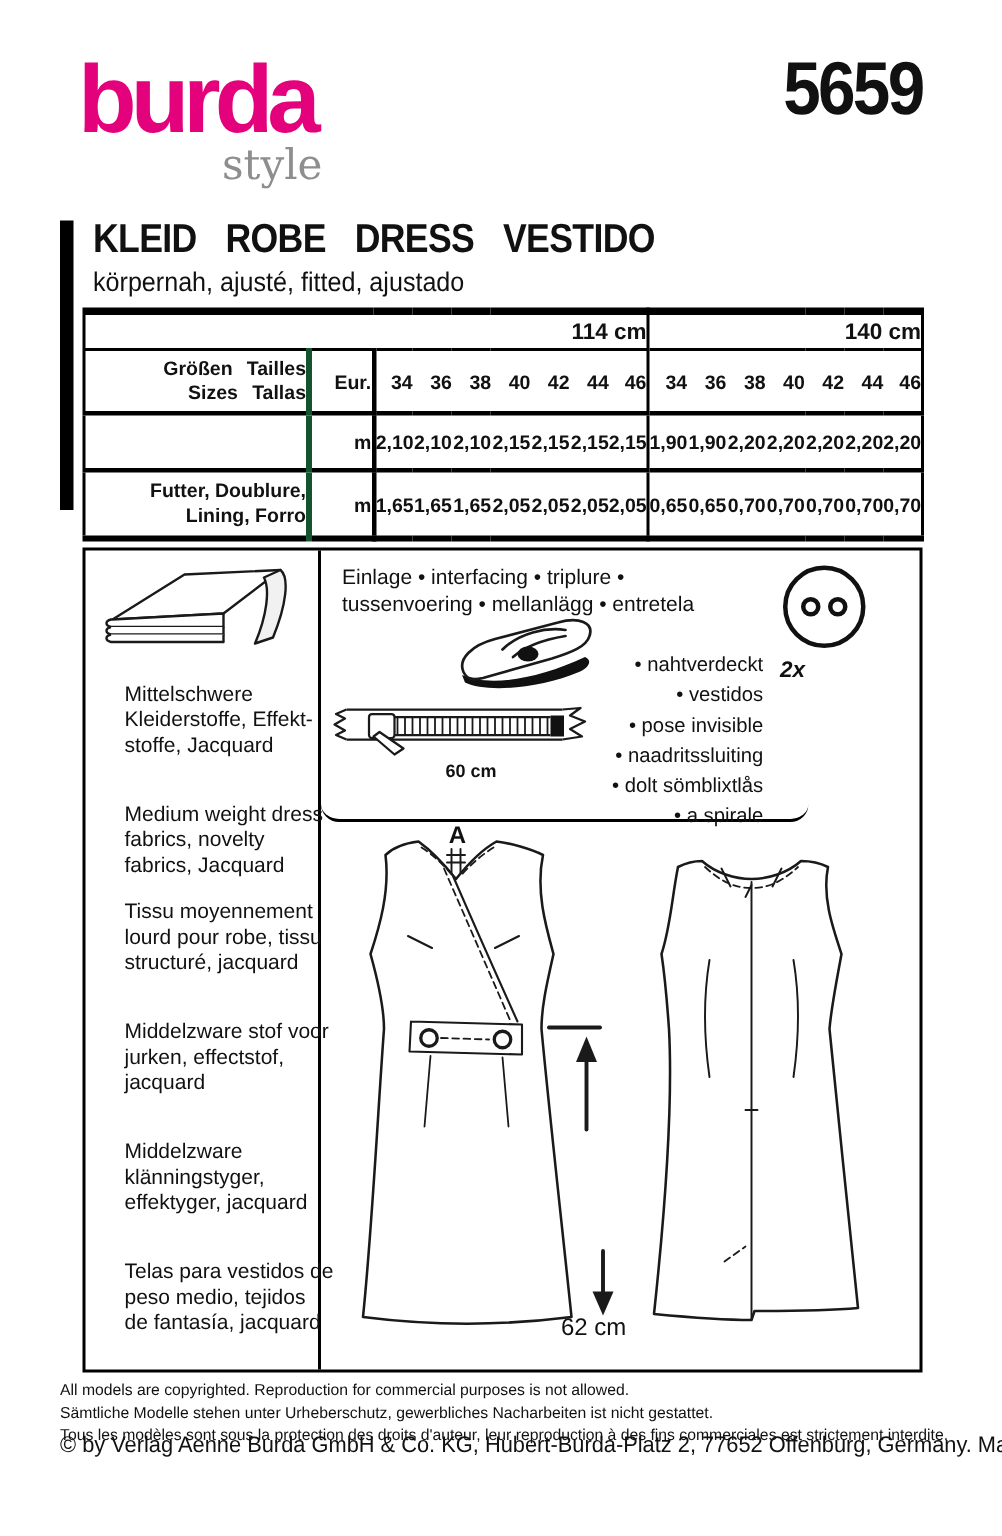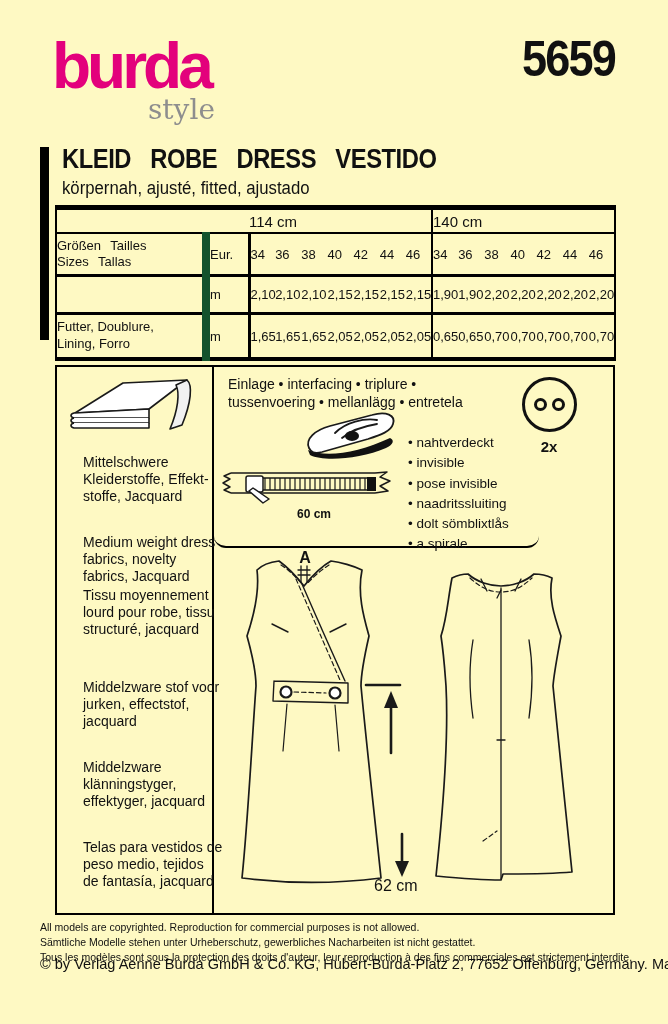--- a/index.html
+++ b/index.html
@@ -1,16 +1,16 @@
 <!DOCTYPE html>
 <html><head>
 <meta charset="utf-8">
 <style>
   html,body{margin:0;padding:0;background:#e8e8e8;}
-  .page{position:relative;width:668px;height:1024px;background:#fef9c3;margin:0 auto;
+  .page{position:relative;width:668px;height:1024px;background:#ffffff;margin:0 auto;
         font-family:"Liberation Sans",sans-serif;color:#111;overflow:hidden;}
 
   
   .brand{position:absolute;left:50px;top:34px;width:240px;height:110px;}
   .brand-main{position:absolute;left:2px;top:0;font-size:64px;font-weight:bold;
               letter-spacing:-4px;color:#e3017c;line-height:1;}
   .brand-sub{position:absolute;left:98px;top:62px;font-family:"DejaVu Serif",serif;
              font-size:28px;color:#8e8e8e;line-height:1;}
   .pattern-number{position:absolute;left:480px;top:34px;width:135px;text-align:right;
                   font-size:50px;font-weight:bold;letter-spacing:-2px;line-height:1;
@@ -20,52 +20,52 @@
   .title-bar{position:absolute;left:40px;top:147px;width:9px;height:193px;background:#000;}
   .garment-title{position:absolute;left:62px;top:144px;font-size:27px;font-weight:bold;
                  word-spacing:0.55em;letter-spacing:-0.5px;white-space:nowrap;
                  transform:scaleX(0.88);transform-origin:left;}
   .garment-subtitle{position:absolute;left:62px;top:178px;font-size:18px;white-space:nowrap;
                  transform:scaleX(0.93);transform-origin:left;}
 
   
   table.yardage{position:absolute;left:55px;top:205px;width:561px;border-collapse:collapse;
                 table-layout:fixed;border:2px solid #000;border-top-width:5px;border-bottom-width:4px;}
-  table.yardage td{padding:0;text-align:left;vertical-align:middle;font-weight:normal;
+  table.yardage td{padding:0;text-align:right;vertical-align:middle;font-weight:bold;
                    font-size:13px;white-space:nowrap;}
   col.c-label{width:150px;} col.c-eur{width:43px;}
   tr.r1 td{height:22px;border-bottom:2px solid #000;font-size:15px;}
   tr.r2 td{height:40px;border-bottom:3px solid #000;}
   tr.r3 td{height:35px;border-bottom:3px solid #000;}
   tr.r4 td{height:42px;}
   td.lbl{text-align:left;padding-left:7px;font-size:13.5px;line-height:1.25;word-spacing:0.45em;}
   td.lbl2{text-align:left;padding-left:7px;font-size:11px;line-height:1.3;}
-  td.eur,td.unit{border-left:8px solid #14532d;border-right:3px solid #000;font-size:14px;}
+  td.eur,td.unit{border-left:4px solid #14532d;border-right:3px solid #000;font-size:14px;}
   td.unit{font-size:15px;}
   td.grp2,td.grpstart{border-left:2.5px solid #000;}
 
   
   .main-box{position:absolute;left:55px;top:365px;width:560px;height:550px;
             border:2px solid #000;box-sizing:border-box;}
   .fabric-col{position:absolute;left:0;top:0;width:157px;height:100%;
               border-right:2px solid #000;box-sizing:border-box;}
   .fabric-col p{position:absolute;left:10px;width:140px;margin:16px;font-size:14px;line-height:1.22;}
-  .fn0{top:71px;} .fn1{top:151px;} .fn2{top:204px;} .fn3{top:296px;} .fn4{top:376px;} .fn5{top:456px;}
+  .fn0{top:71px;} .fn1{top:151px;} .fn2{top:216px;} .fn3{top:296px;} .fn4{top:376px;} .fn5{top:456px;}
   .bolt-icon{position:absolute;left:8px;top:8px;}
 
   .notions-box{position:absolute;left:157px;top:0;width:325px;height:181px;
                border-bottom:2px solid #000;box-sizing:border-box;border-radius:12px;}
   .interfacing{position:absolute;left:14px;top:8px;width:248px;font-size:14px;line-height:1.32;}
   .iron-icon{position:absolute;left:88px;top:44px;}
   .zipper-icon{position:absolute;left:3px;top:95px;}
   .zipper-length{position:absolute;left:40px;top:140px;width:120px;text-align:center;
                  font-size:12px;font-weight:bold;}
-  .zip-types{position:absolute;left:194px;top:66px;font-size:13.5px;line-height:1.5;}
+  .zip-types{position:absolute;left:194px;top:66px;font-size:13.5px;line-height:1.5;text-align:right;}
   .zip-types div::before{content:"• ";}
-  .btn-wrap{position:absolute;left:306px;top:10px;width:58px;text-align:center;}
+  .btn-wrap{position:absolute;left:306px;top:10px;width:58px;font-style:italic;}
   .btn-circle{width:55px;height:55px;border:3.5px solid #111;border-radius:50%;box-sizing:border-box;
               display:flex;align-items:center;justify-content:center;gap:5px;margin:0 auto;}
   .btn-hole{width:13px;height:13px;border:3.5px solid #111;border-radius:50%;box-sizing:border-box;}
   .btn-count{display:block;margin-top:6px;font-size:15px;font-weight:bold;}
 
   .drawings{position:absolute;left:157px;top:181px;width:399px;height:365px;}
   .drawings svg{position:absolute;left:0;top:0;}
   .view-label{position:absolute;left:80px;top:1px;width:22px;text-align:center;
               font-size:16px;font-weight:bold;}
   .hem-length{position:absolute;left:160px;top:329px;font-size:16px;font-weight:normal;}
@@ -221,21 +221,21 @@
           <path stroke-width="1.2" d="M48,16 V28 M53,16 V28 M58,16 V28 M63,16 V28 M68,16 V28 M73,16 V28 M78,16 V28 M83,16 V28 M88,16 V28 M93,16 V28 M98,16 V28 M103,16 V28 M108,16 V28 M113,16 V28 M118,16 V28 M123,16 V28 M128,16 V28 M133,16 V28 M138,16 V28 M143,16 V28 M148,16 V28"></path>
           <rect x="29" y="14" width="17" height="16" rx="2" fill="#fff"></rect>
           <path d="M36,26 L52,37 L46,41 L32,29 Z" fill="#fff"></path>
         </g>
         <rect x="150" y="15" width="9" height="14" fill="#111"></rect>
       </svg>
       <div class="zipper-length">60 cm</div>
 
       <div class="zip-types">
         <div>nahtverdeckt</div>
-        <div>invisible</div>
+        <div>vestidos</div>
         <div>pose invisible</div>
         <div>naadritssluiting</div>
         <div>dolt sömblixtlås</div>
         <div>a spirale</div>
       </div>
 
       <div class="btn-wrap">
         <div class="btn-circle">
           <span class="btn-hole"></span>
           <span class="btn-hole"></span>

